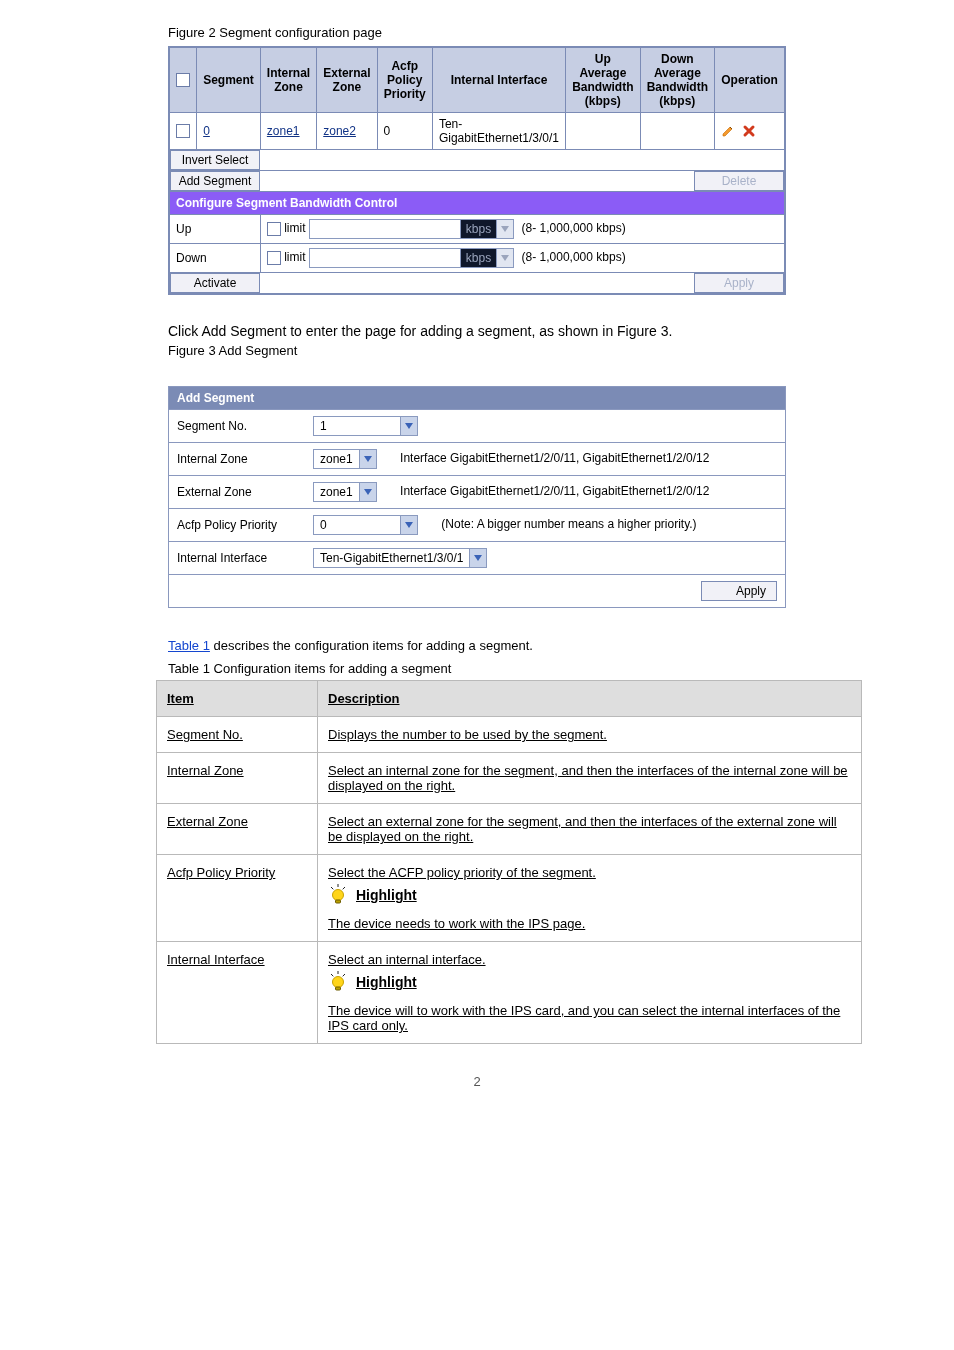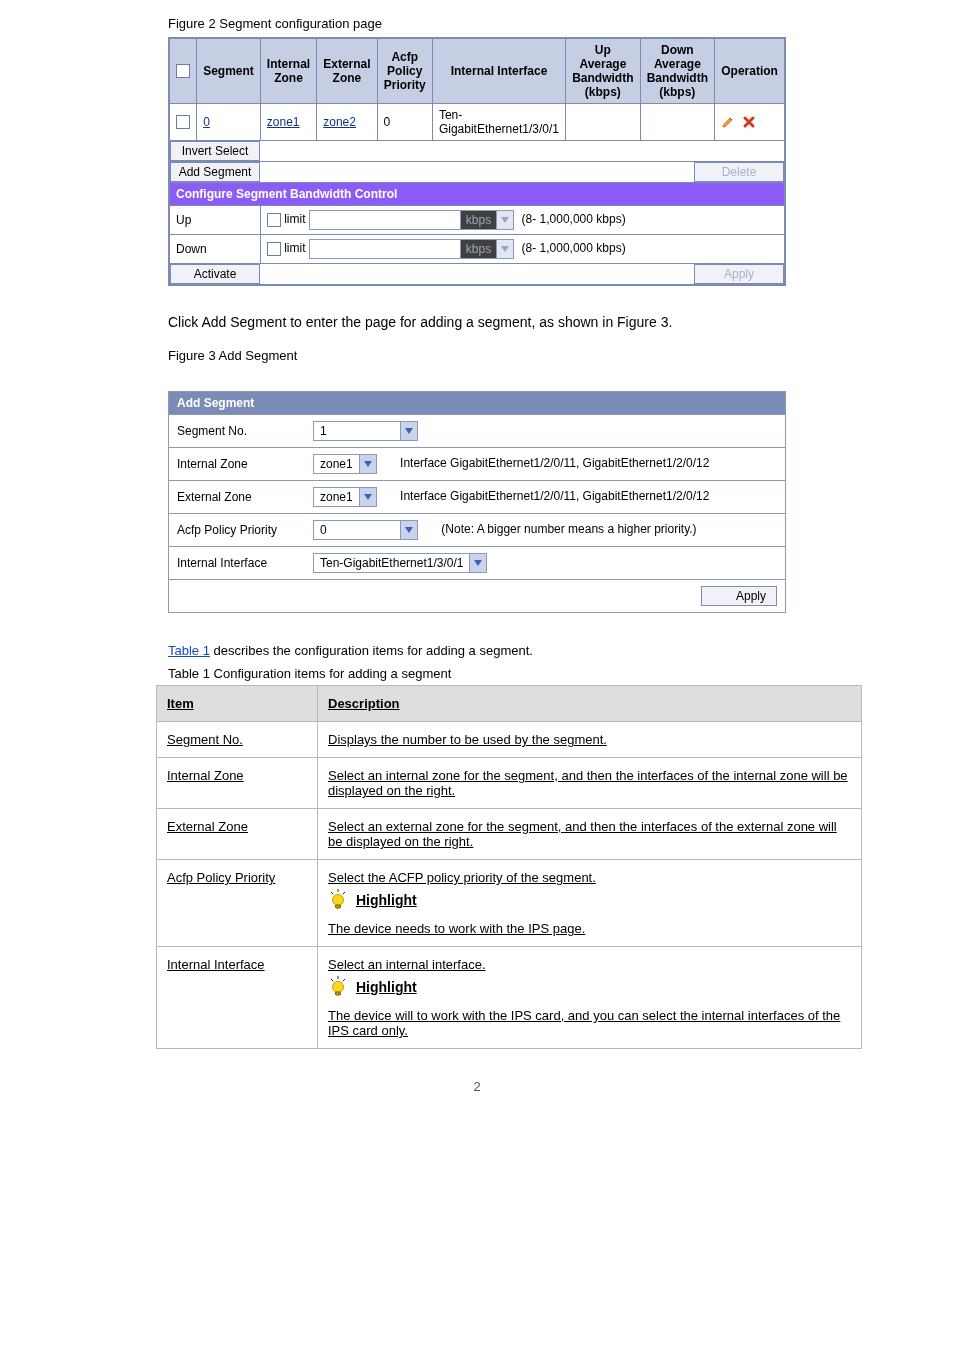--- a/index.html
+++ b/index.html
@@ -6,21 +6,21 @@
     margin: 0;
     padding: 0;
     font-family: Arial, Helvetica, sans-serif;
     font-size: 12px;
     color: #000;
     background: #fff;
   }
   .page {
     width: 890px;
     margin: 0 auto;
-    padding-top: 12px;
+    padding-top: 21px;
   }
   .fig-caption {
     text-align: left;
     margin: 4px 0 6px 136px;
     font-size: 13px;
   }
   .panel {
     margin: 0 136px;
     border: 1px solid #7b8bb5;
   }
@@ -102,21 +102,21 @@
     display: inline-flex;
     align-items: stretch;
     vertical-align: middle;
   }
   .kbps-group .kbps-label {
     border: 1px solid #8a9abf;
     border-left: none;
     padding: 0 5px;
     line-height: 18px;
     color: #9aa4bc;
-    background: #404040;
+    background: #0f172a;
   }
   .kbps-group .sel-arrow {
     border: 1px solid #8a9abf;
     border-left: none;
     background: #e1e6f1;
   }
   .range-note {
     margin-left: 4px;
   }
   
@@ -319,21 +319,21 @@
       <span class="btn btn-disabled">Apply</span>
       <div style="clear:both"></div>
     </td>
           </tr>
   </tbody>
       </table>
 </div>
 
 <div style="margin:28px 136px 0 136px;font-size:14px;">Click Add Segment to enter the page for adding a segment, as shown in Figure 3.</div>
 
-<div class="fig-caption" style="margin-top:18px;">Figure 3 Add Segment</div>
+<div class="fig-caption" style="margin-top:4px;">Figure 3 Add Segment</div>
 
 <div class="panel2">
   <div class="hdr">Add Segment</div>
   <table>
     <tbody>
           <tr>
       <td class="label-col">Segment No.</td>
       <td>
         <span class="select-ctl">
           <span class="sel-text" style="min-width:74px;">1</span>

